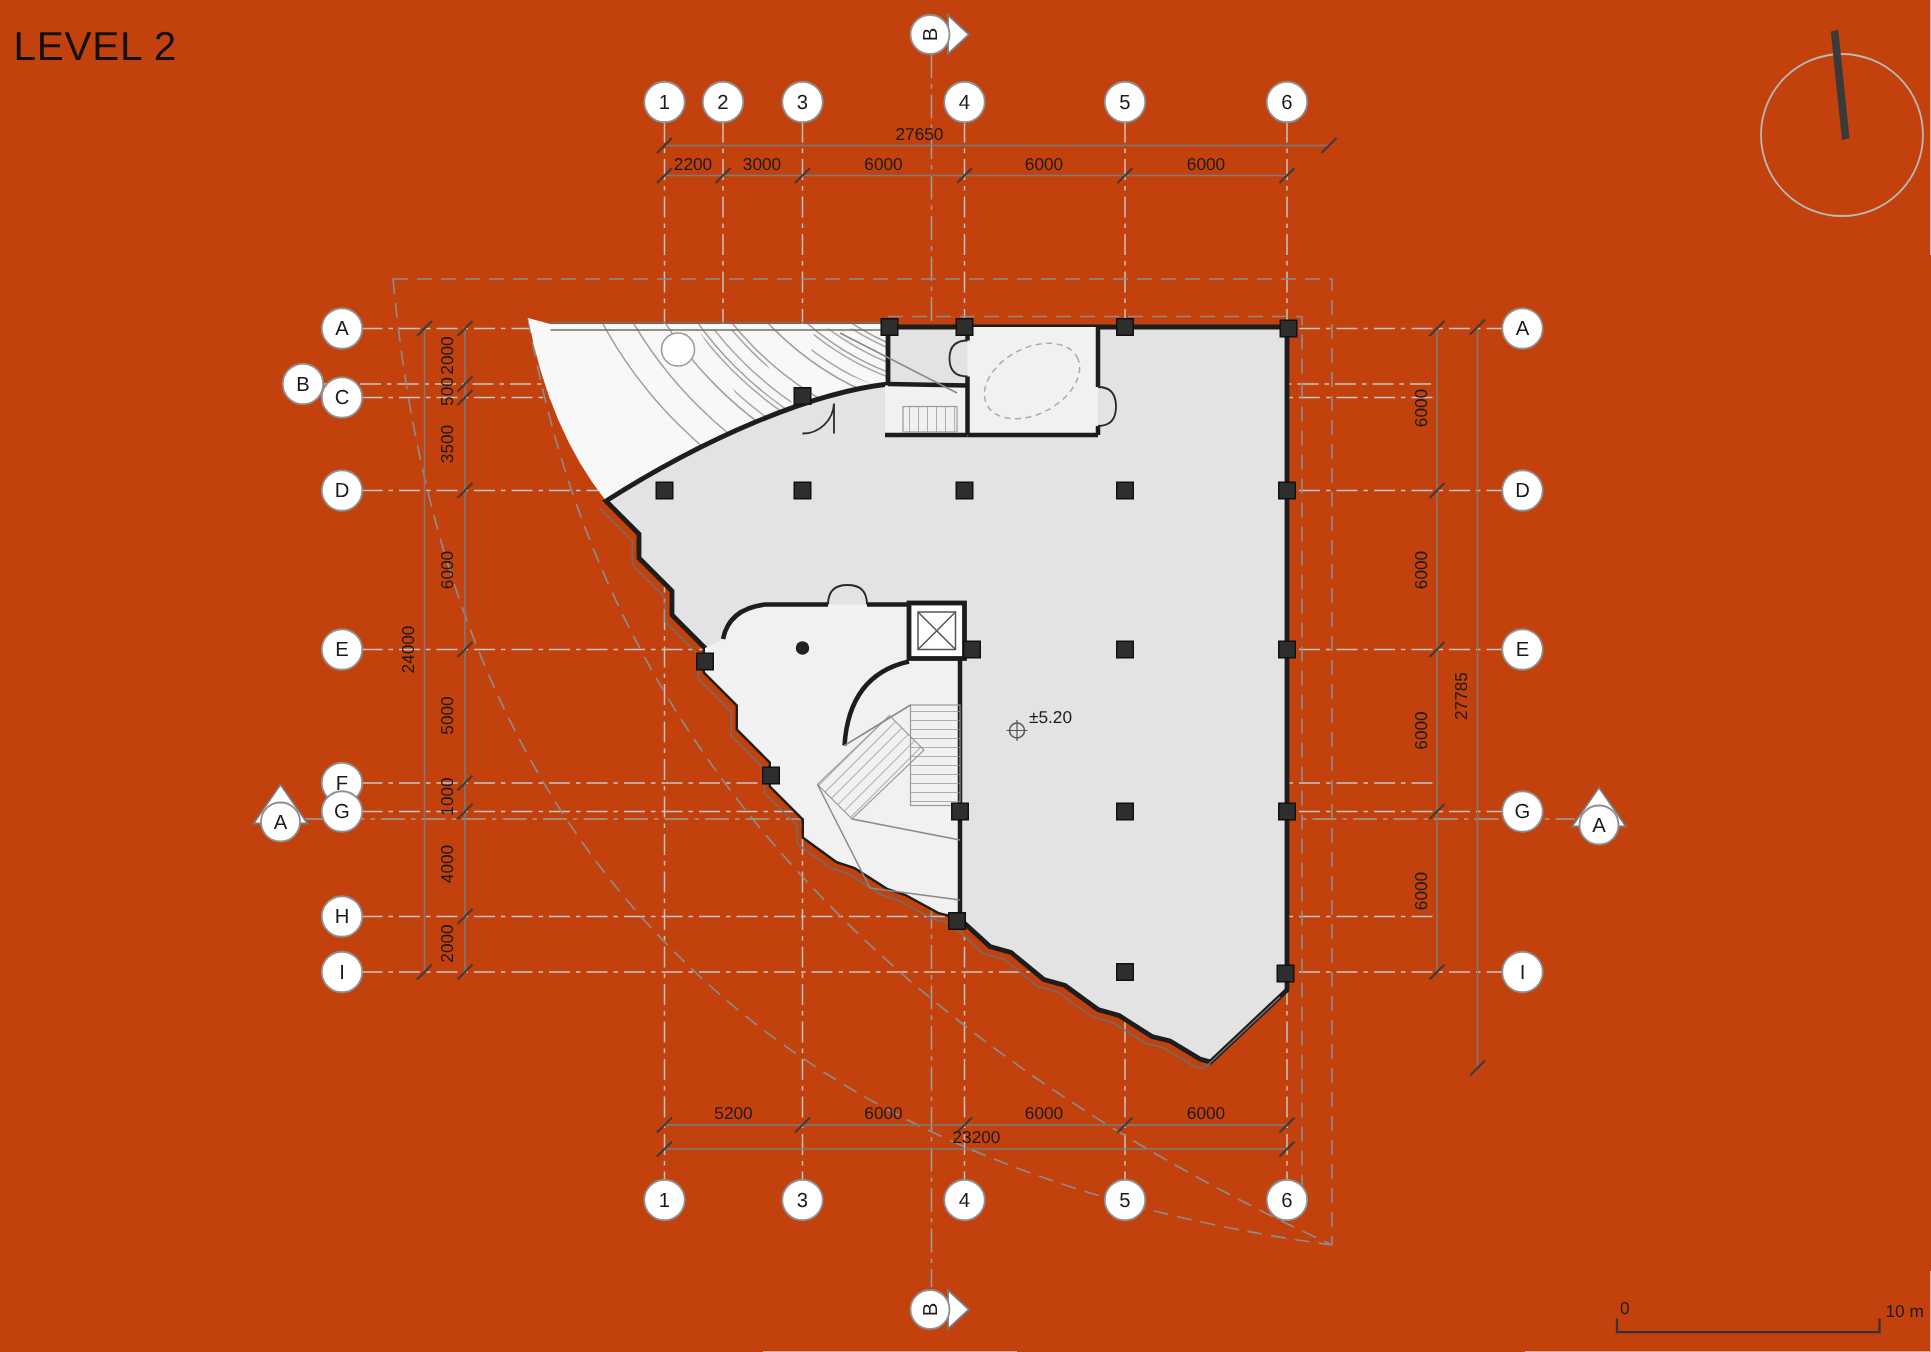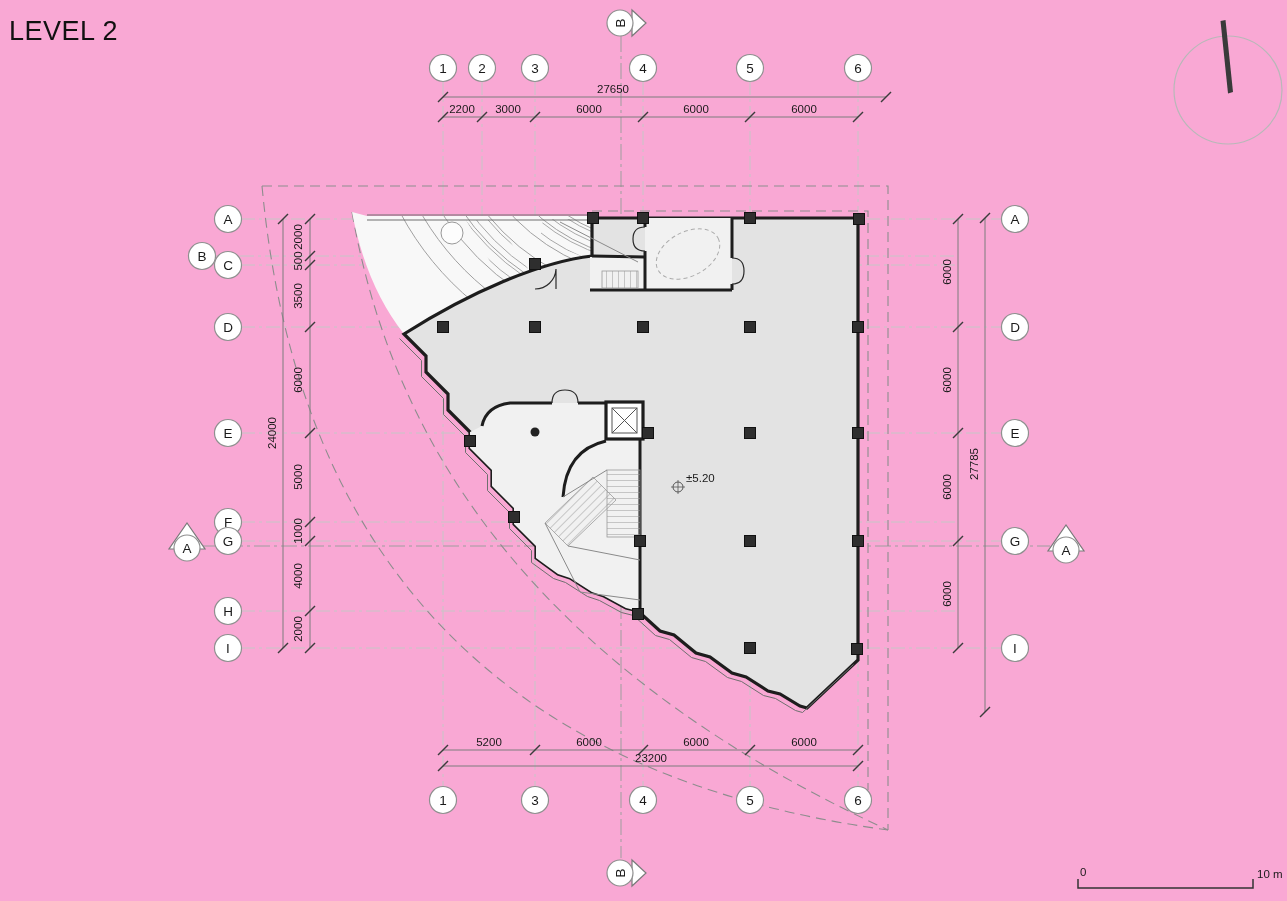--- a/index.html
+++ b/index.html
@@ -1,17 +1,17 @@
 <!DOCTYPE html>
 <html><head>
 <meta charset="utf-8">
 <style>
   html,body{margin:0;padding:0;background:#fff;width:1287px;height:901px;overflow:hidden;
     font-family:"Liberation Sans", sans-serif;}
-  #stage{position:relative;width:1287px;height:901px;background:#f9a8d4;}
+  #stage{position:relative;width:1287px;height:901px;background:#c2410c;}
   #plan-title{position:absolute;left:9px;top:16px;font-size:27px;color:#111;letter-spacing:.5px;}
   svg text{font-family:"Liberation Sans", sans-serif;fill:#1a1a1a;}
   .bub{fill:#fff;stroke:#8f8f8f;stroke-width:1.2;}
   .bubt{font-size:13.5px;}
   .dimt{font-size:11.5px;}
   .grid{stroke:#c6c6c6;stroke-width:1;stroke-dasharray:14 4 3 4;fill:none;}
   .sect{stroke:#9e9e9e;stroke-width:1;stroke-dasharray:16 4 3 4;fill:none;}
   .dash{stroke:#8d8d8d;stroke-width:1.1;stroke-dasharray:10 6;fill:none;}
   .dimln{stroke:#7c7c7c;stroke-width:1;fill:none;}
   .tick{stroke:#3c3c3c;stroke-width:1.4;}

